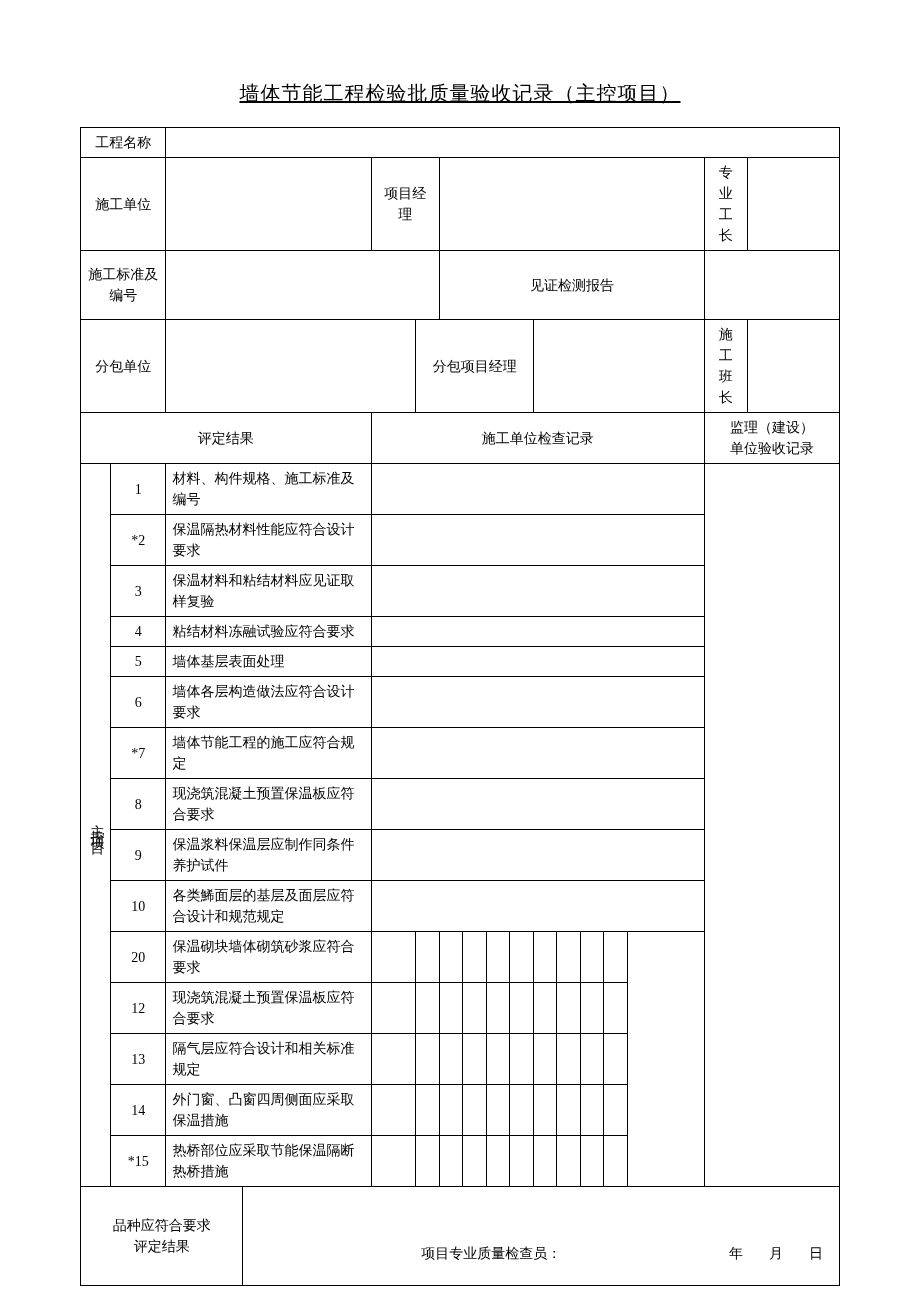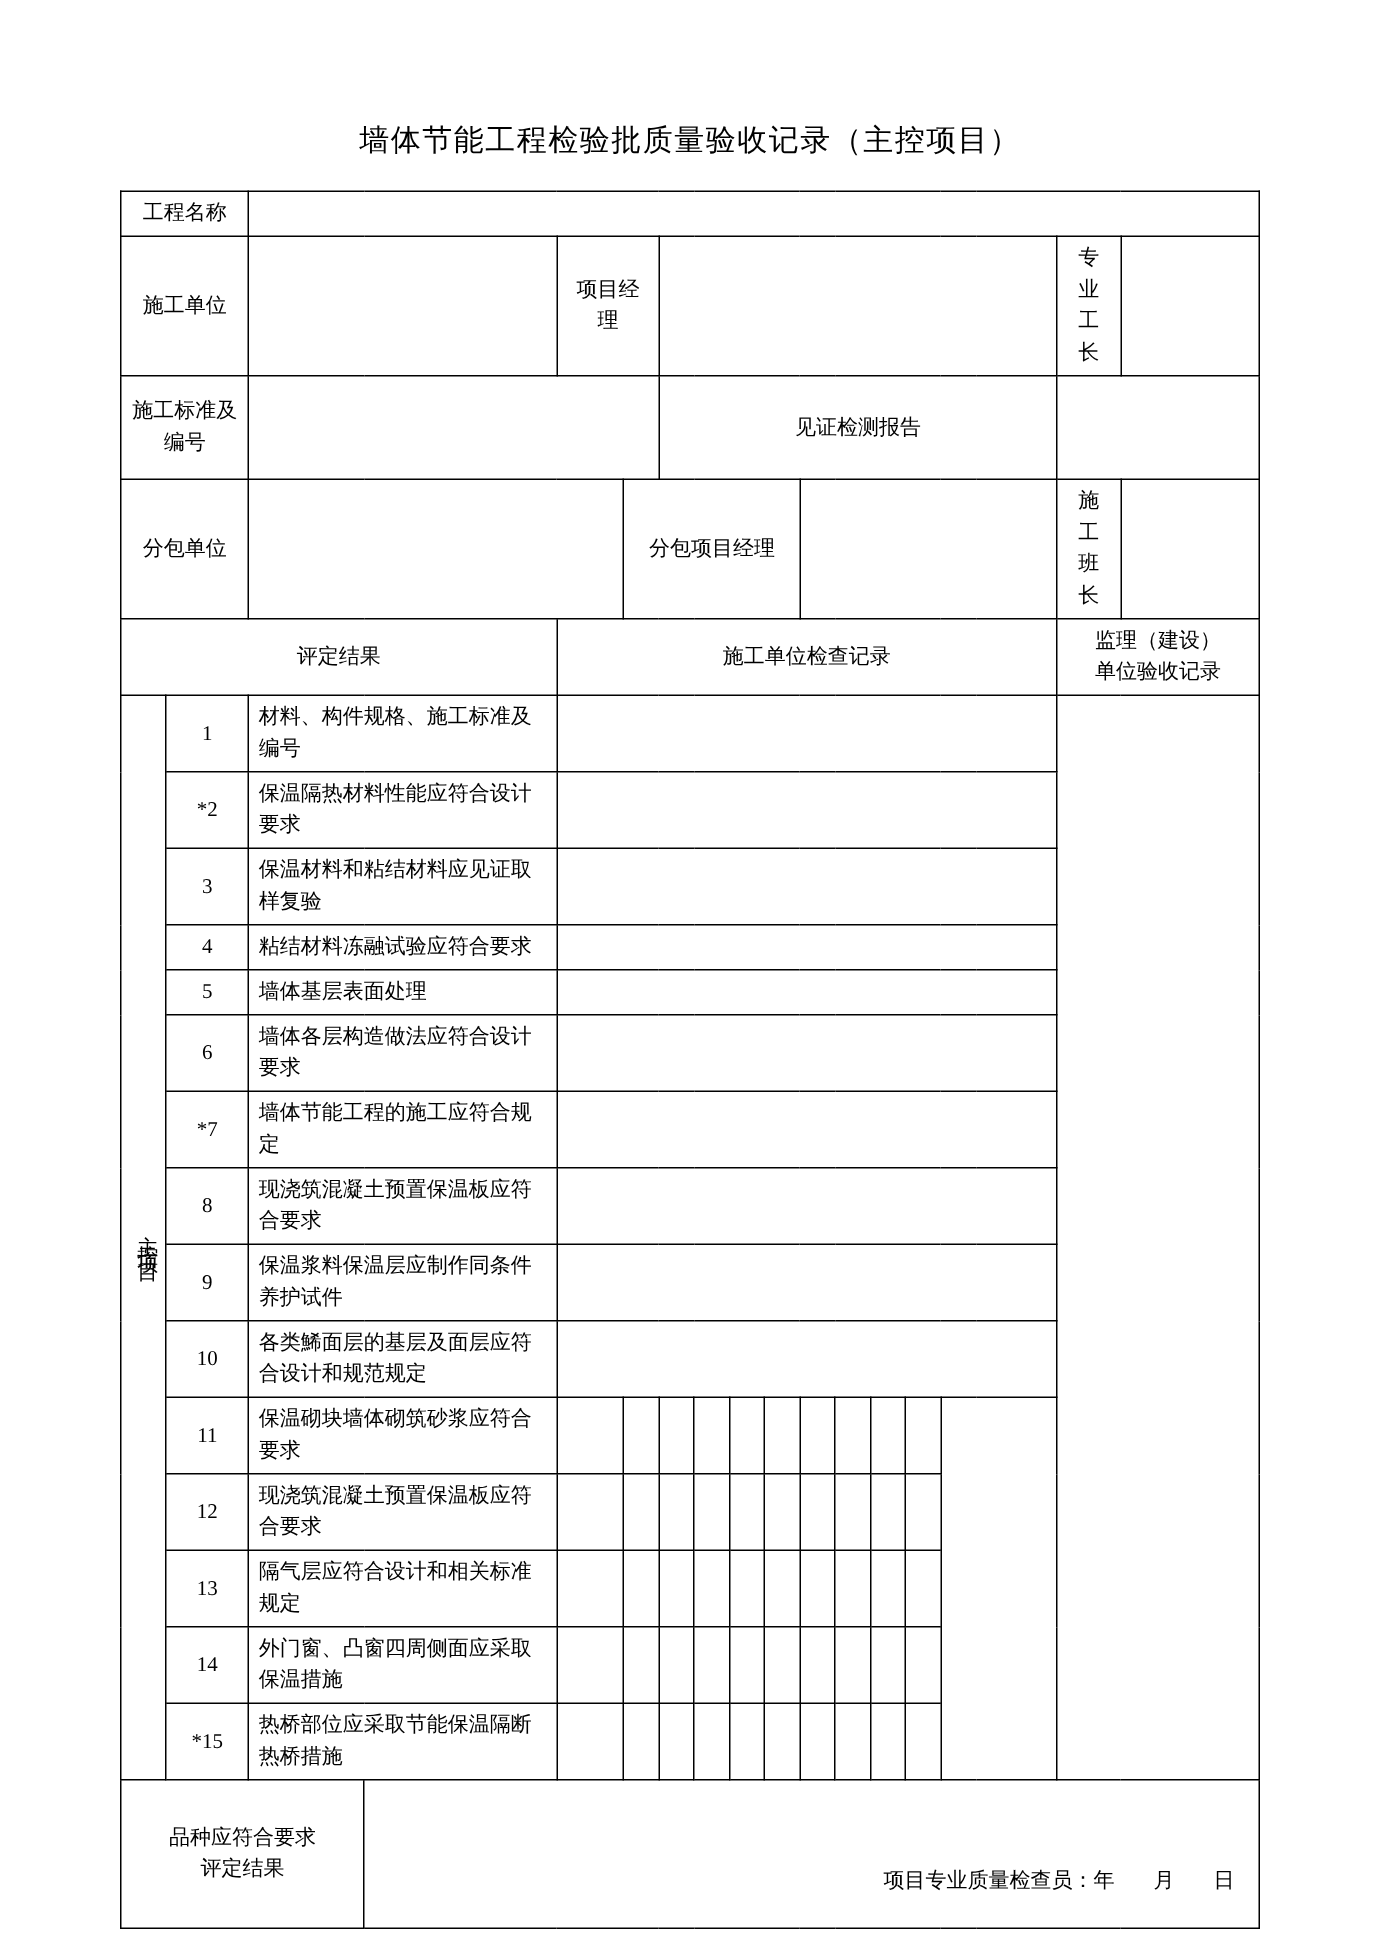--- a/index.html
+++ b/index.html
@@ -13,20 +13,21 @@
   }
   .page {
     padding: 80px 80px 40px 80px;
   }
   h1.title {
     text-align: center;
     font-size: 20px;
     font-weight: normal;
     margin: 0 0 20px 0;
     letter-spacing: 1px;
+    text-decoration: underline;
   }
   table {
     border-collapse: collapse;
     width: 100%;
     table-layout: fixed;
   }
   td {
     border: 1px solid #000;
     padding: 4px 6px;
     text-align: center;
@@ -37,22 +38,23 @@
   td.left {
     text-align: left;
   }
   .vtext {
     writing-mode: vertical-rl;
     text-orientation: upright;
     letter-spacing: 6px;
     text-align: center;
   }
   .inspector-cell {
-    text-align: right;
+    text-align: center;
     padding: 40px 10px 4px 10px;
+    font-family: Liberation Mono, monospace;
   }
   .date-right {
     float: right;
     letter-spacing: 6px;
   }
 </style>
 </head>
 <body>
 
 <div class="page">
@@ -172,21 +174,21 @@
   <td colspan="3" class="left">保温浆料保温层应制作同条件养护试件</td>
   <td colspan="12"></td>
 </tr>
 <tr>
   <td colspan="2">10</td>
   <td colspan="3" class="left">各类鯑面层的基层及面层应符合设计和规范规定</td>
   <td colspan="12"></td>
 </tr>
 
 <tr>
-  <td colspan="2">11</td>
+  <td colspan="2">20</td>
   <td colspan="3" class="left">保温砌块墙体砌筑砂浆应符合要求</td>
   <td></td>
           <td></td>
           <td></td>
           <td></td>
           <td></td>
           <td></td>
           <td></td>
           <td></td>
           <td></td>

